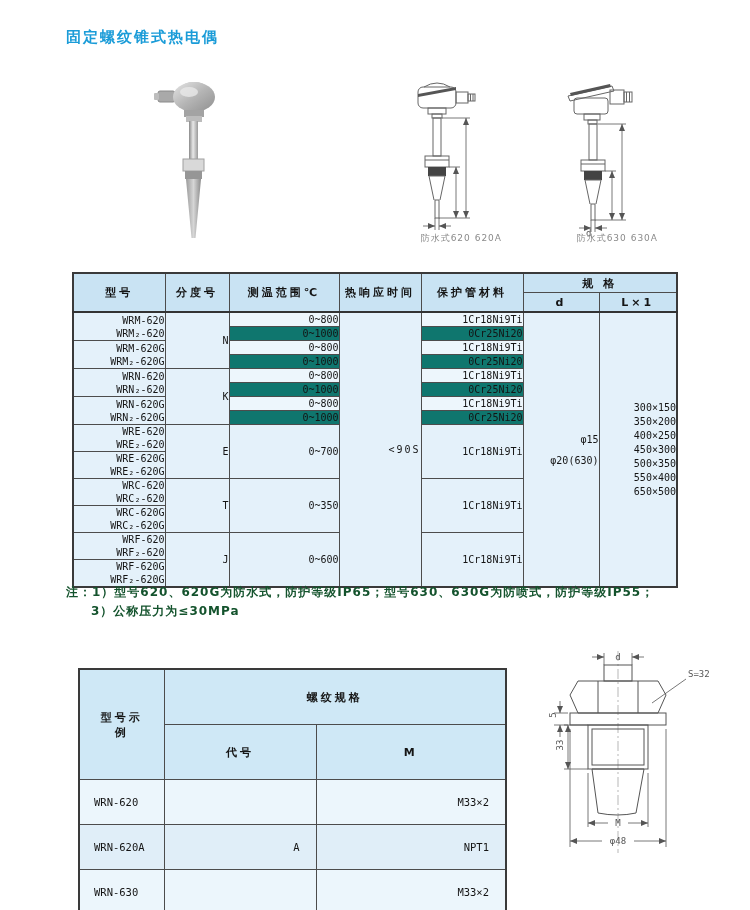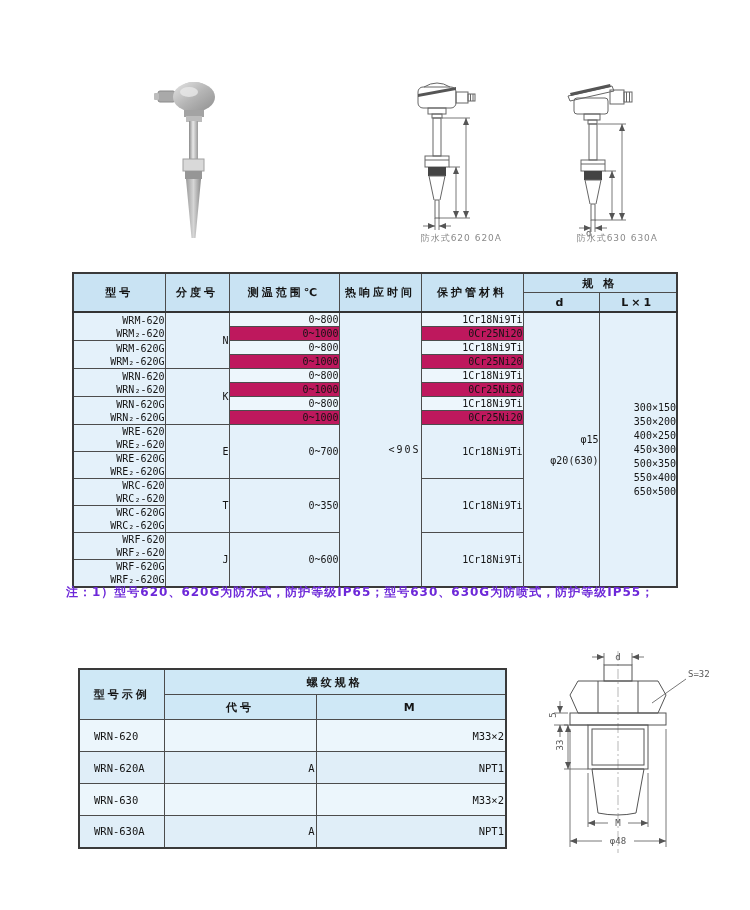--- a/index.html
+++ b/index.html
@@ -22,50 +22,51 @@
   #spec-table{position:absolute;left:72px;top:272px;width:604px;border:2px solid #3a3a3a;}
   #spec-table th,#spec-table td{border:1px solid #4c4c4c;padding:0;}
   #spec-table th{background:#c9e3f3;font-size:11px;font-weight:bold;color:#151515;
                  letter-spacing:3px;height:18px;}
   #spec-table thead{border-bottom:2px solid #333;}
   #spec-table tbody tr{height:13px;}
   #spec-table tbody td{font-family:"DejaVu Sans Mono",monospace;font-size:10px;color:#141414;
                        text-align:right;line-height:13px;}
   .cell-base{background:#e4f1fa;}
   .row-even{background:#edf6fc;}
-  .row-odd{background:#be185d;}
+  .row-odd{background:#0f766e;}
   .model-cell{text-align:center;padding-left:13px !important;background:#e4f1fa;}
   .model-cell div{height:13px;line-height:13px;}
   .l-cell div{height:14px;line-height:14px;}
   .d-cell div{margin:8px 0;}
   .resp-cell{letter-spacing:2px;}
 
   .notes{position:absolute;left:66px;top:583px;font-size:12px;font-weight:bold;
-         color:#6d28d9;line-height:19px;letter-spacing:1px;}
+         color:#14532d;line-height:19px;letter-spacing:1px;}
   .note-rest{padding-left:25px;}
 
   #thread-table{position:absolute;left:78px;top:668px;width:427px;border:2px solid #3a3a3a;}
-  #thread-table th,#thread-table td{border:1px solid #4c4c4c;padding:1px;}
+  #thread-table th,#thread-table td{border:1px solid #4c4c4c;padding:16px;}
   #thread-table th{background:#cfe8f6;font-size:11px;font-weight:bold;color:#151515;
                    letter-spacing:3px;height:22px;}
   #thread-table tbody tr{height:32px;}
   #thread-table tbody td{font-family:"DejaVu Sans Mono",monospace;font-size:10.5px;
                          color:#141414;text-align:right;}
   #thread-table tbody tr:nth-child(odd) td{background:#ecf6fc;}
   #thread-table tbody tr:nth-child(even) td{background:#e0eef8;}
   .tmodel{text-align:left !important;padding-left:14px !important;}
 
   .dim-wrap{position:absolute;left:540px;top:645px;}
   .dimtext{font-family:"DejaVu Sans Mono",monospace;font-size:9px;fill:#555;}
 </style>
 </head>
 <body>
 
 <div class="page">
 
+  <div class="title">固定螺纹锥式热电偶</div>
 
   <div class="photo-wrap">
     <svg width="100" height="165" viewBox="0 0 100 165">
       <defs>
         <linearGradient id="gHead" x1="0" y1="0" x2="1" y2="1">
           <stop offset="0" stop-color="#e6e6e6"></stop>
             <stop offset="0.5" stop-color="#b5b5b5"></stop>
             <stop offset="1" stop-color="#8f8f8f"></stop>
         </linearGradient>
         <linearGradient id="gTube" x1="0" y1="0" x2="1" y2="0">
@@ -316,20 +317,21 @@
             <div>WRF-620G</div>
             <div>WRF₂-620G</div>
           </td>
         </tr>
         <tr></tr>
       </tbody>
     </table>
 
   <div class="notes">
     <div><span>注：</span><span>1）型号620、620G为防水式，防护等级IP65；型号630、630G为防喷式，防护等级IP55；</span></div>
+    <div class="note-rest">3）公称压力为≤30MPa</div>
   </div>
 
   <table id="thread-table">
       <colgroup>
         <col style="width: 85px;">
         <col style="width: 152px;">
         <col style="width: 190px;">
       </colgroup>
       <thead>
         <tr>

